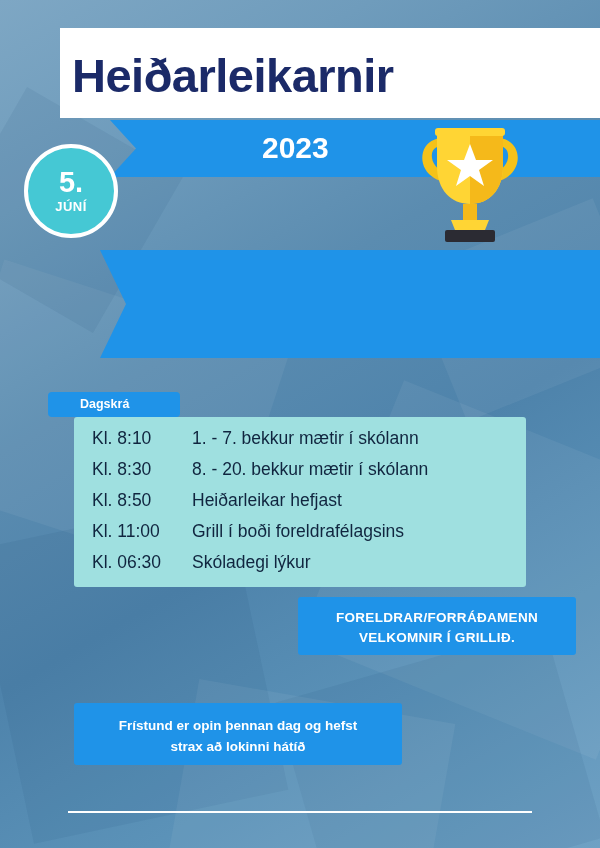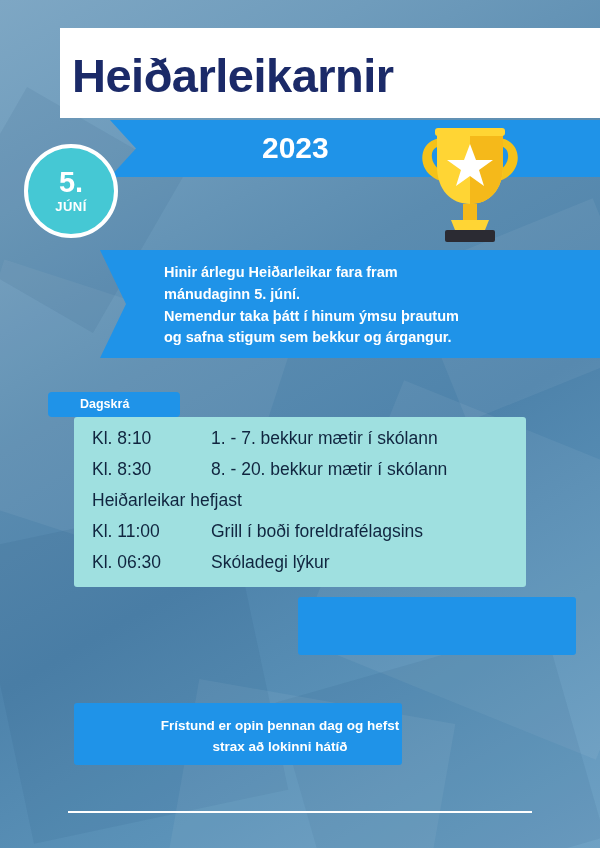--- a/index.html
+++ b/index.html
@@ -168,21 +168,20 @@
     left: 92px;
     top: 428px;
     width: 430px;
   }
   .agenda-row {
     display: flex;
     align-items: baseline;
     height: 31px;
     font-size: 17.5px;
     color: #10253f;
-    gap: 19px;
   }
   .agenda-time {
     width: 100px;
     flex: 0 0 100px;
   }
   .agenda-desc {
     flex: 1 1 auto;
   }
 
   
@@ -221,21 +220,20 @@
   .fristund-text {
     position: absolute;
     left: 74px;
     top: 716px;
     width: 328px;
     text-align: center;
     font-size: 13.5px;
     font-weight: bold;
     color: #ffffff;
     line-height: 1.55;
-    margin-left: 42px;
   }
 
   .bottom-rule {
     position: absolute;
     left: 68px;
     top: 811px;
     width: 464px;
     height: 2px;
     background: #ffffff;
   }
@@ -278,54 +276,53 @@
       <polygon points="55,26 61,42 78,42 64,52 69,68 55,58 41,68 46,52 32,42 49,42" fill="#ffffff"></polygon>
 
       <rect x="48" y="86" width="14" height="16" fill="#f5b91a"></rect>
 
       <path d="M36 102 L74 102 L70 112 L40 112 Z" fill="#ffd534"></path>
       <rect x="30" y="112" width="50" height="12" rx="2" fill="#2b2b33"></rect>
     </svg>
   </div>
 
   <div class="intro-block"></div>
-  <div class="intro-text">
-    <div>Hinir árlegu Heiðarleikar fara fram</div>
-    <div>mánudaginn 5. júní.</div>
-    <div>Nemendur taka þátt í hinum ýmsu þrautum</div>
-    <div>og safna stigum sem bekkur og árgangur.</div>
-  </div>
 
   <div class="agenda-tag"></div>
   <div class="agenda-tag-label">Dagskrá</div>
 
   <div class="agenda-panel"></div>
   <div class="agenda-list">
     <div class="agenda-row">
       <div class="agenda-time">Kl. 8:10</div>
       <div class="agenda-desc">1. - 7. bekkur mætir í skólann</div>
     </div>
     <div class="agenda-row">
       <div class="agenda-time">Kl. 8:30</div>
       <div class="agenda-desc">8. - 20. bekkur mætir í skólann</div>
     </div>
     <div class="agenda-row">
+      <div class="agenda-time">Kl. 8:50</div>
       <div class="agenda-desc">Heiðarleikar hefjast</div>
     </div>
     <div class="agenda-row">
       <div class="agenda-time">Kl. 11:00</div>
       <div class="agenda-desc">Grill í boði foreldrafélagsins</div>
     </div>
     <div class="agenda-row">
       <div class="agenda-time">Kl. 06:30</div>
       <div class="agenda-desc">Skóladegi lýkur</div>
     </div>
   </div>
 
   <div class="parents-box"></div>
+  <div class="parents-text">
+    <div>FORELDRAR/FORRÁÐAMENN</div>
+    <div>VELKOMNIR Í GRILLIÐ.</div>
+  </div>
 
   <div class="fristund-box"></div>
   <div class="fristund-text">
     <div>Frístund er opin þennan dag og hefst</div>
     <div>strax að lokinni hátíð</div>
   </div>
 
   <div class="bottom-rule"></div>
 </div>
 

